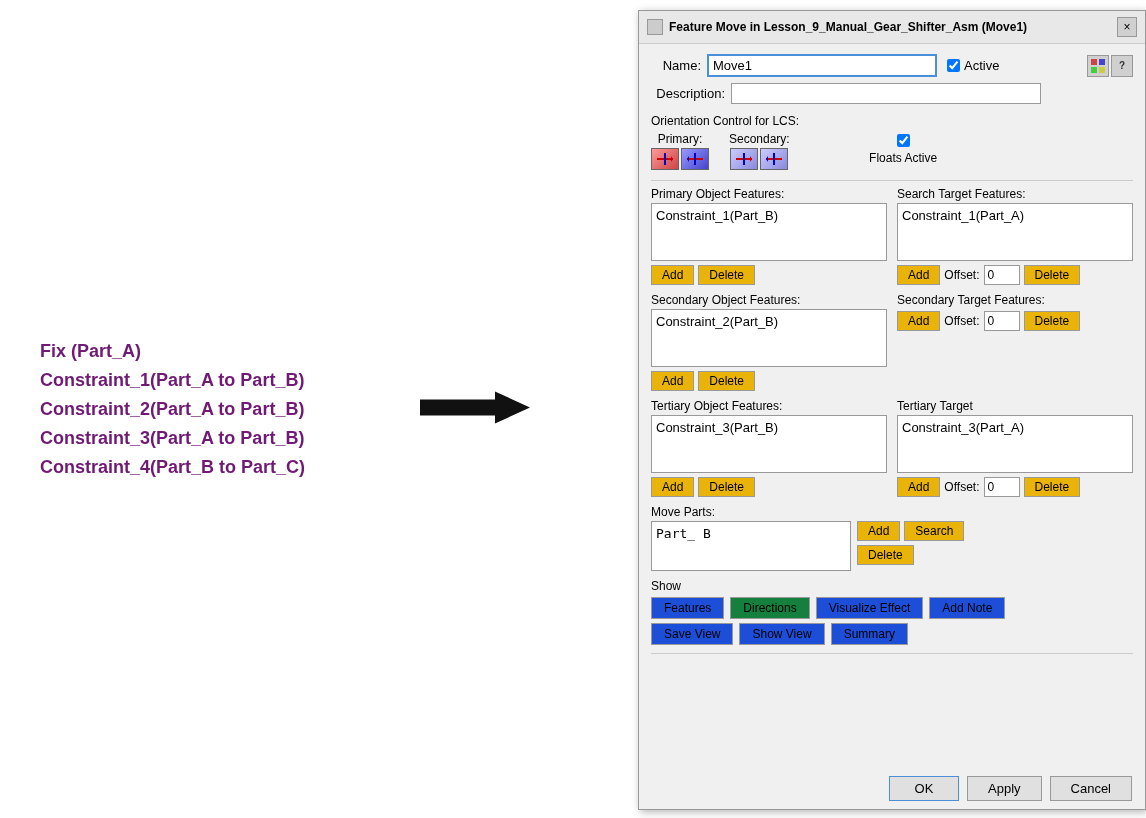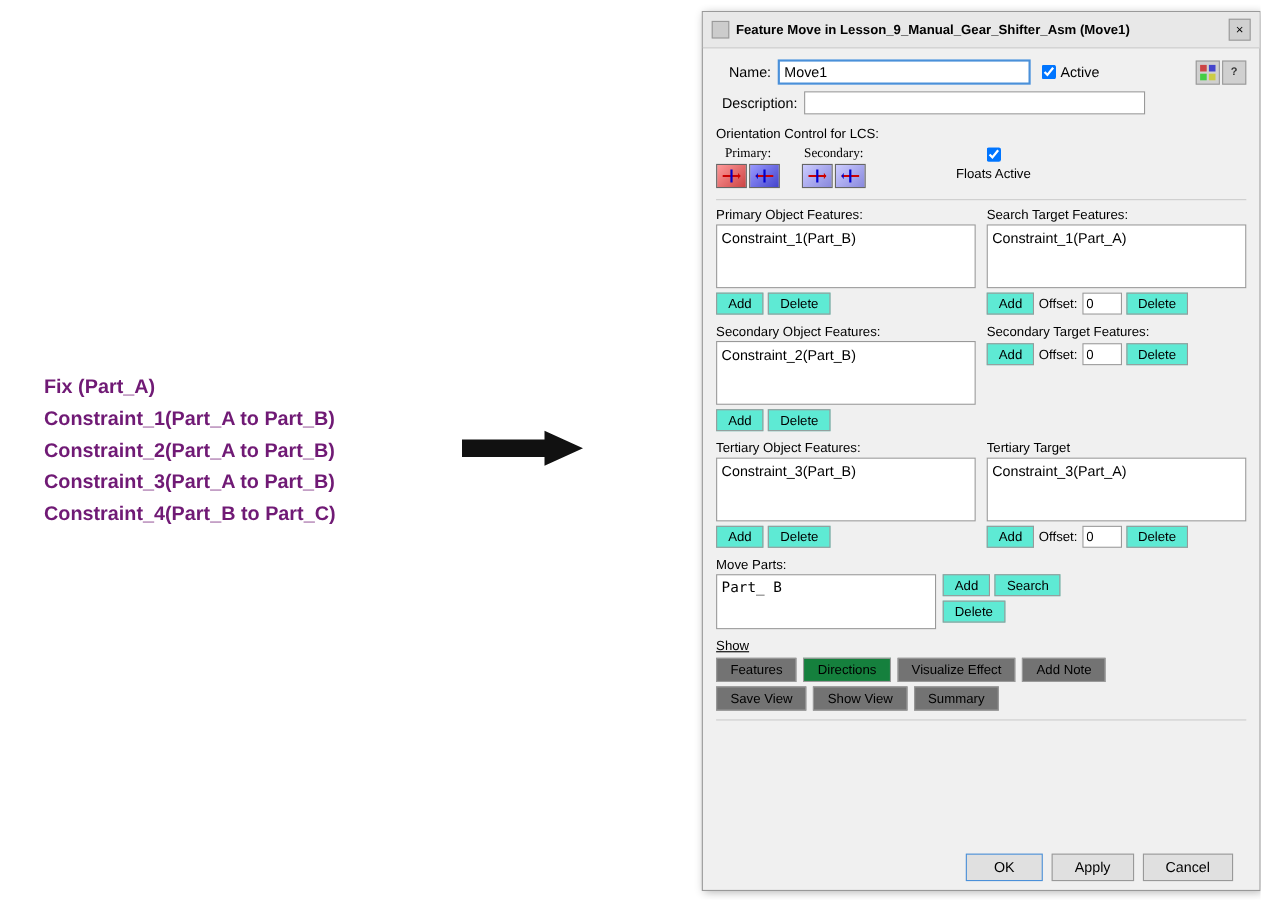--- a/index.html
+++ b/index.html
@@ -179,21 +179,20 @@
 
     .orientation-controls {
       display: flex;
       align-items: flex-start;
       gap: 10px;
     }
 
     .lcs-group {
       display: flex;
       gap: 20px;
-      font-family: Liberation Serif, serif;
     }
 
     .lcs-col {
       display: flex;
       flex-direction: column;
       align-items: center;
     }
 
     .lcs-label {
       font-size: 12px;
@@ -253,21 +252,21 @@
 
     .feature-buttons {
       display: flex;
       gap: 4px;
       margin-top: 4px;
       align-items: center;
     }
 
     .btn {
       padding: 2px 10px;
-      background: #5eead4;
+      background: #eab308;
       border: 1px solid #999;
       cursor: pointer;
       font-size: 12px;
     }
 
     .offset-group {
       display: flex;
       align-items: center;
       gap: 4px;
     }
@@ -309,42 +308,41 @@
     }
 
     
     .show-section {
       margin-bottom: 8px;
     }
 
     .show-label {
       font-size: 12px;
       margin-bottom: 4px;
-      text-decoration: underline;
     }
 
     .show-buttons-row {
       display: flex;
       gap: 6px;
       margin-bottom: 4px;
     }
 
     .show-btn {
       padding: 3px 12px;
-      background: #737373;
+      background: #1d4ed8;
       border: 1px solid #999;
       cursor: pointer;
       font-size: 12px;
     }
 
     
     .bottom-bar {
       position: absolute;
       bottom: 8px;
-      right: 24px;
+      right: 13px;
       display: flex;
       gap: 8px;
     }
 
     .bottom-btn {
       padding: 4px 20px;
       background: #e0e0e0;
       border: 1px solid #999;
       cursor: pointer;
       font-size: 13px;

